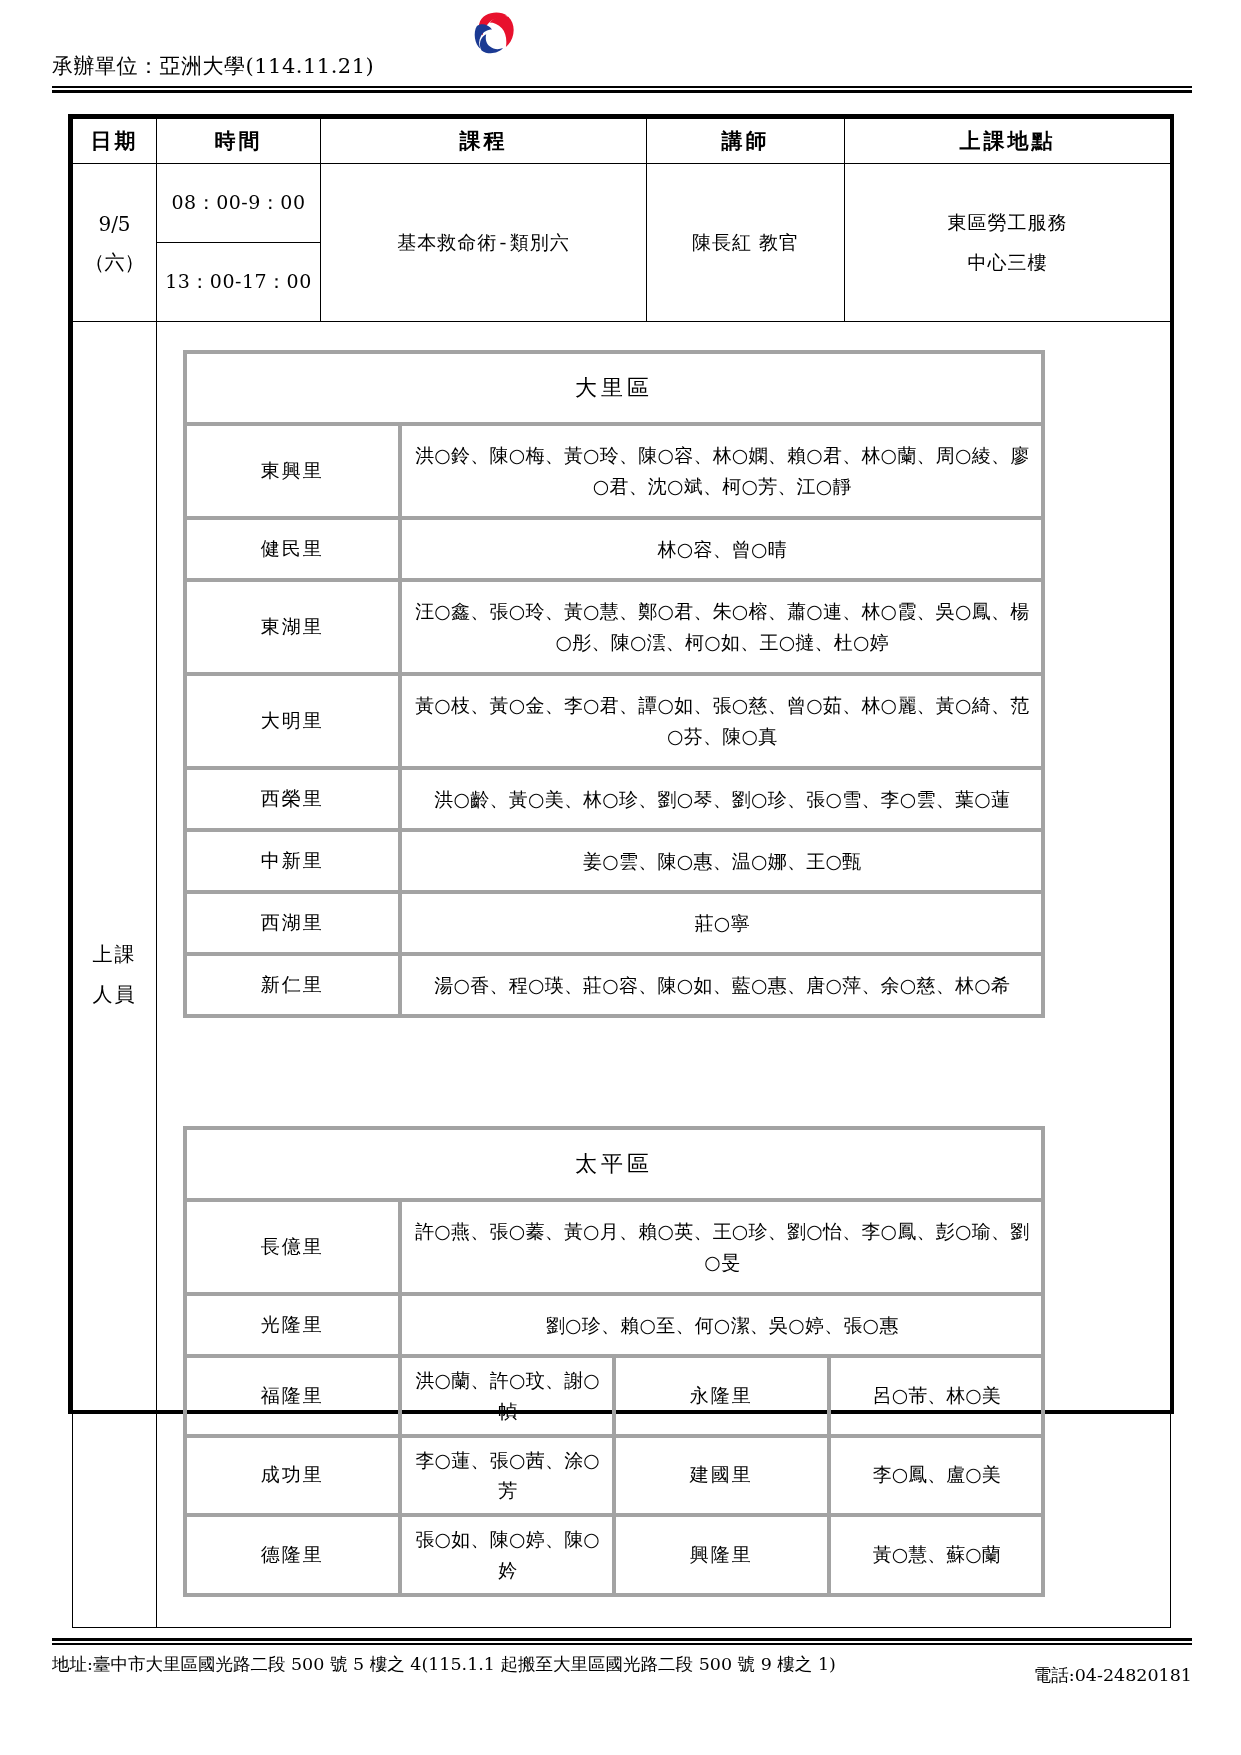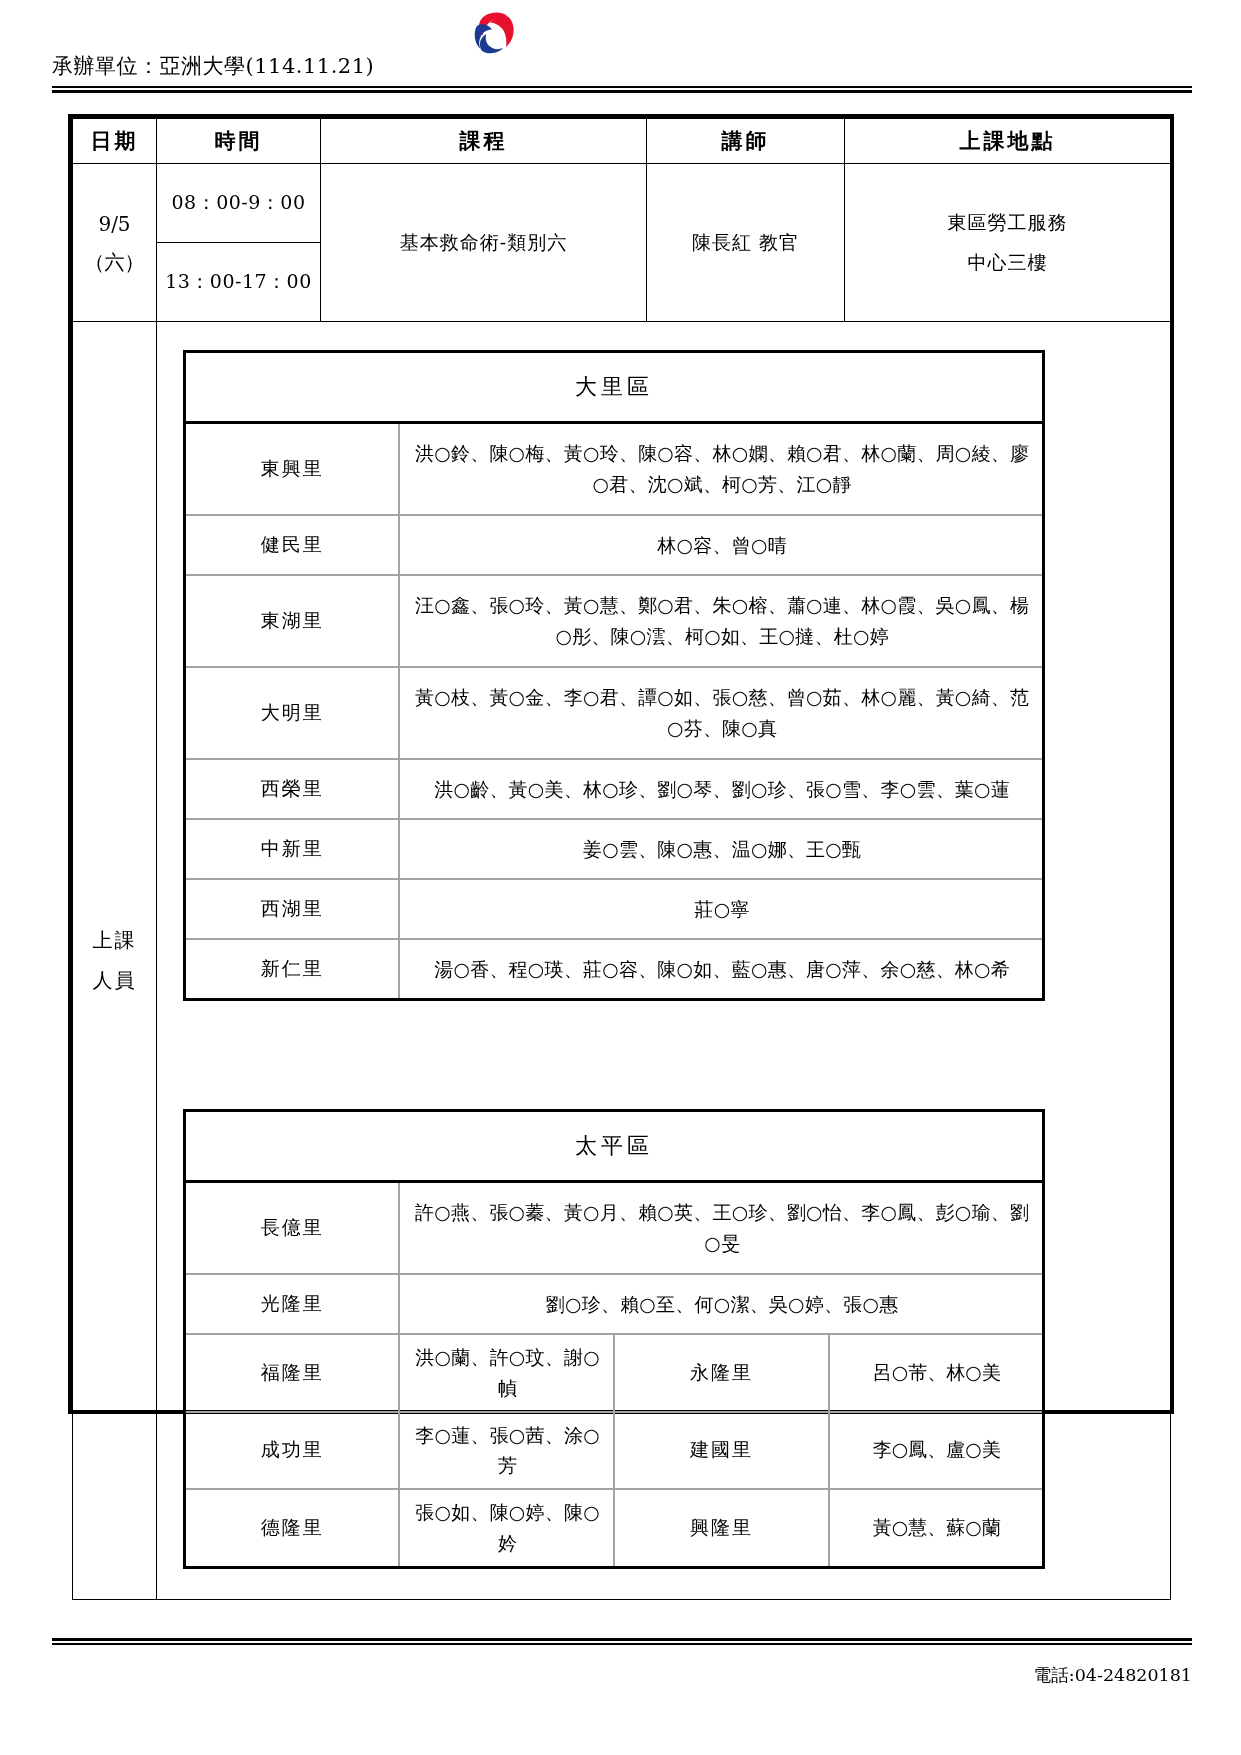--- a/index.html
+++ b/index.html
@@ -134,21 +134,21 @@
 
   .cell-date {
     font-size: 20px;
     line-height: 1.9;
   }
   .cell-time {
     font-size: 19px;
     letter-spacing: 0.5px;
     height: 78px;
   }
-  .cell-course { font-size: 19px; letter-spacing: 1px; }
+  .cell-course { font-size: 19px; letter-spacing: 1px; font-family: Liberation Mono, monospace; }
   .cell-teacher { font-size: 19px; letter-spacing: 1px; }
   .cell-place { font-size: 19px; line-height: 2.1; letter-spacing: 1px;}
 
   
   .att-label {
     font-size: 20px;
     line-height: 2.0;
     letter-spacing: 2px;
     vertical-align: middle;
   }
@@ -160,21 +160,21 @@
 
   
   .district {
     width: 862px;
     border-collapse: collapse;
     table-layout: fixed;
     border: 3.5px solid #000;
     margin: 0 0 0 4px;
   }
   .district td {
-    border: 2px solid #a3a3a3;
+    border: 4px solid #a3a3a3;
     padding: 0;
     font-size: 19px;
     vertical-align: middle;
   }
   .district .dist-title td {
     height: 68px;
     text-align: center;
     font-size: 22px;
     letter-spacing: 4px;
     border-bottom: 3.5px solid #000;
@@ -336,16 +336,17 @@
                 </tbody>
               </table>
             </div>
         </td>
       </tr>
     </tbody>
   </table>
 
   <div class="rule-double-bottom"></div>
   <div class="footer-row">
+    <span class="footer-left">地址:臺中市大里區國光路二段 500 號 5 樓之 4(115.1.1 起搬至大里區國光路二段 500 號 9 樓之 1)</span>
     <span class="footer-right">電話:04-24820181</span>
   </div>
 
 </div>
 
 </body></html>

